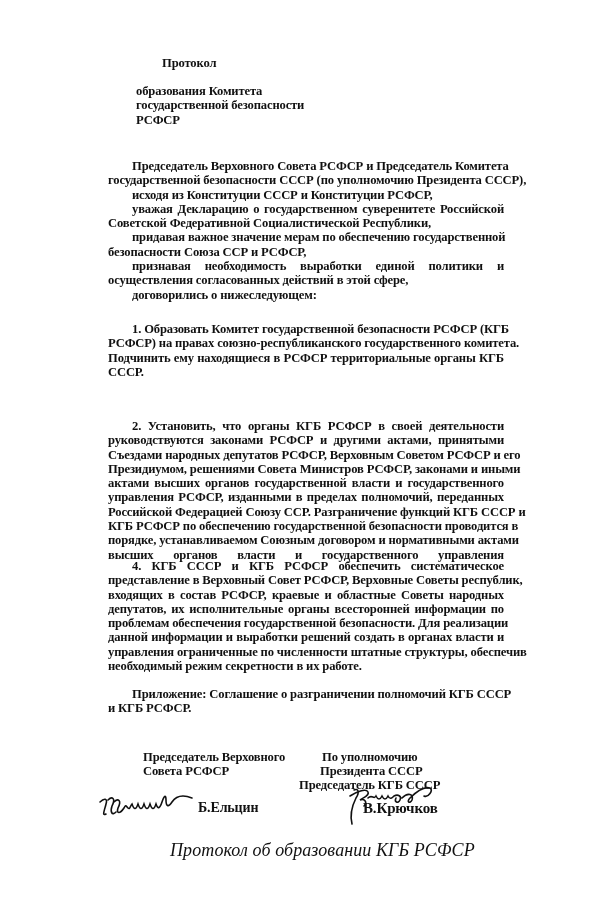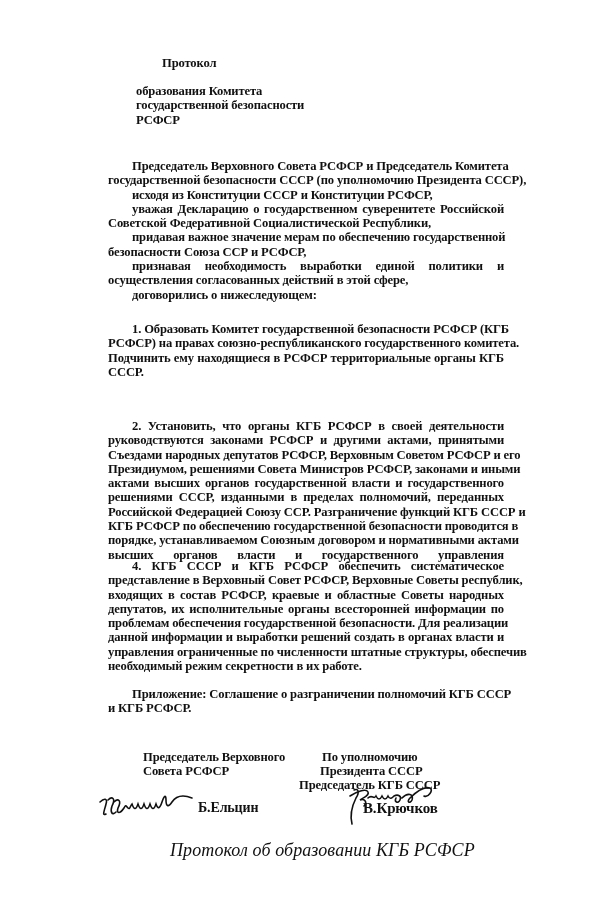--- a/index.html
+++ b/index.html
@@ -53,21 +53,21 @@
       <span class="line">РСФСР) на правах союзно-республиканского государственного комитета.</span>
       <span class="line">Подчинить ему находящиеся в РСФСР территориальные органы КГБ</span>
       <span class="line last">СССР.</span>
     </div>
   <div class="abs t para" id="item2" style="top:387px;margin-top:32px;">
       <span class="line indent">2. Установить, что органы КГБ РСФСР в своей деятельности</span>
       <span class="line">руководствуются законами РСФСР и другими актами, принятыми</span>
       <span class="line">Съездами народных депутатов РСФСР, Верховным Советом РСФСР и его</span>
       <span class="line">Президиумом, решениями Совета Министров РСФСР, законами и иными</span>
       <span class="line">актами высших органов государственной власти и государственного</span>
-      <span class="line">решениями СССР, изданными в пределах полномочий, переданных</span>
+      <span class="line">управления РСФСР, изданными в пределах полномочий, переданных</span>
       <span class="line">Российской Федерацией Союзу ССР. Разграничение функций КГБ СССР и</span>
       <span class="line">КГБ РСФСР по обеспечению государственной безопасности проводится в</span>
       <span class="line">порядке, устанавливаемом Союзным договором и нормативными актами</span>
       <span class="line">высших органов власти и государственного управления</span>
     </div>
   <div class="abs t para" id="item4" style="top:559px;">
       <span class="line indent">4. КГБ СССР и КГБ РСФСР обеспечить систематическое</span>
       <span class="line">представление в Верховный Совет РСФСР, Верховные Советы республик,</span>
       <span class="line">входящих в состав РСФСР, краевые и областные Советы народных</span>
       <span class="line">депутатов, их исполнительные органы всесторонней информации по</span>

